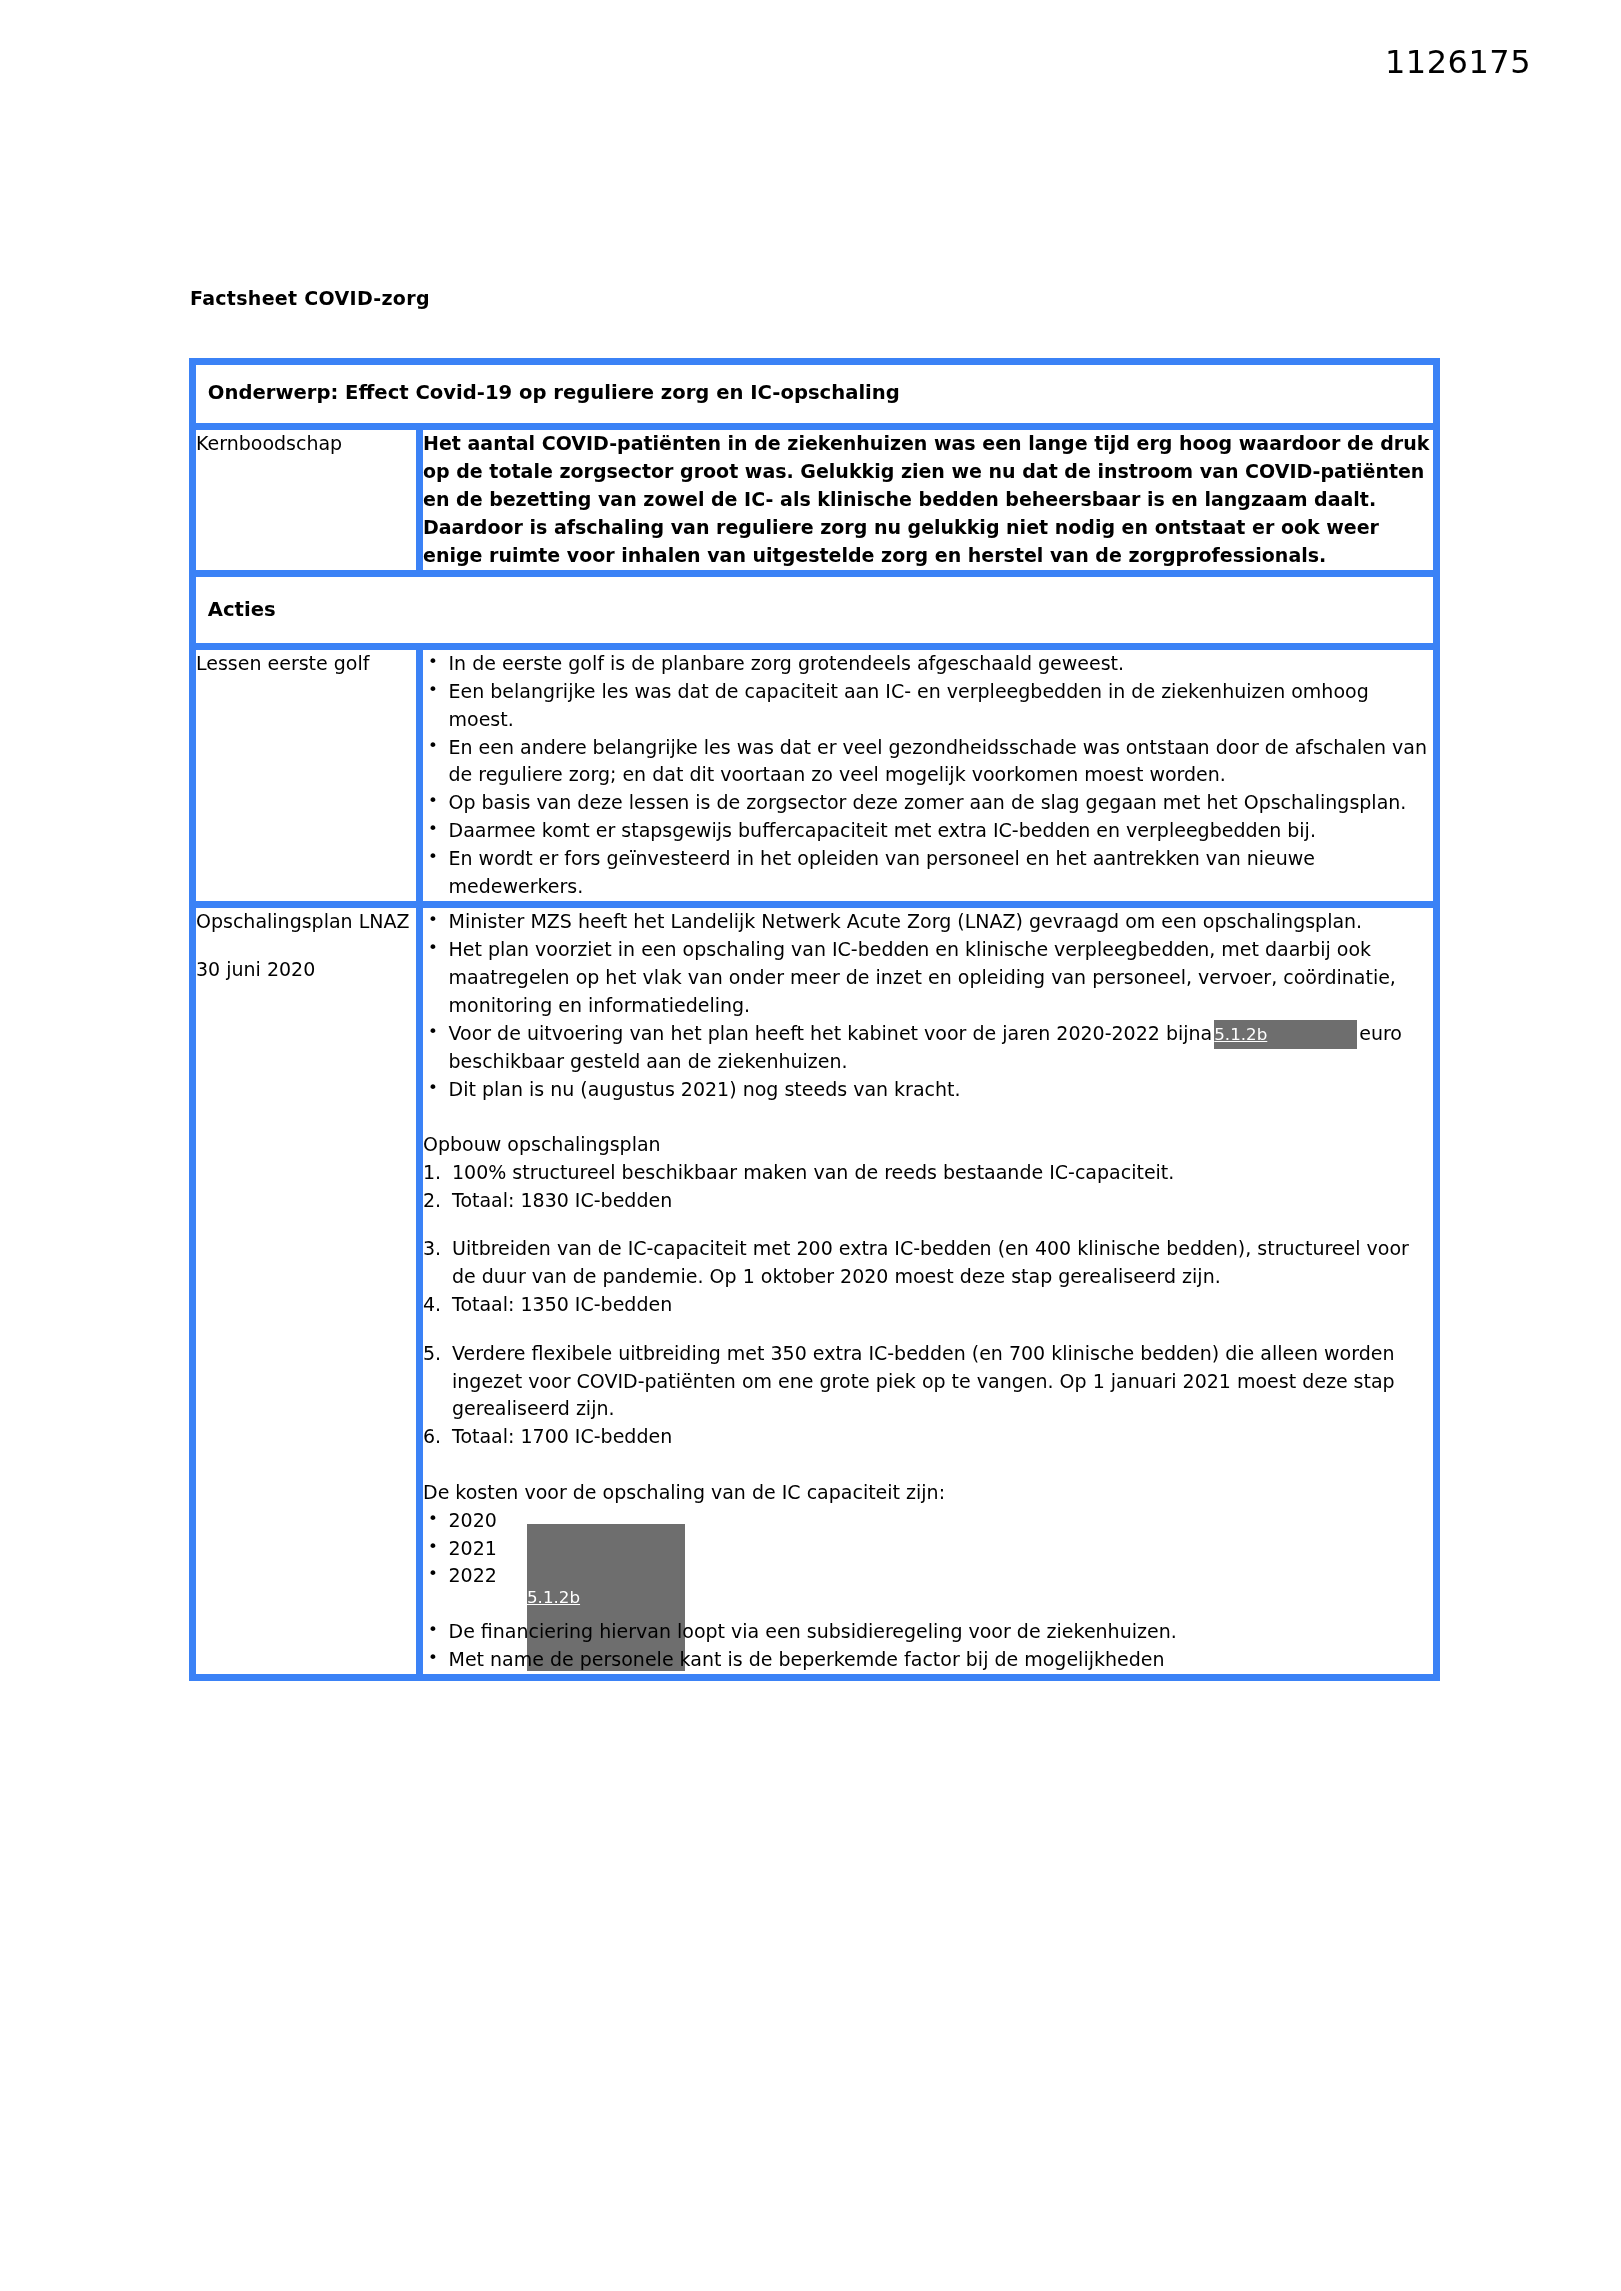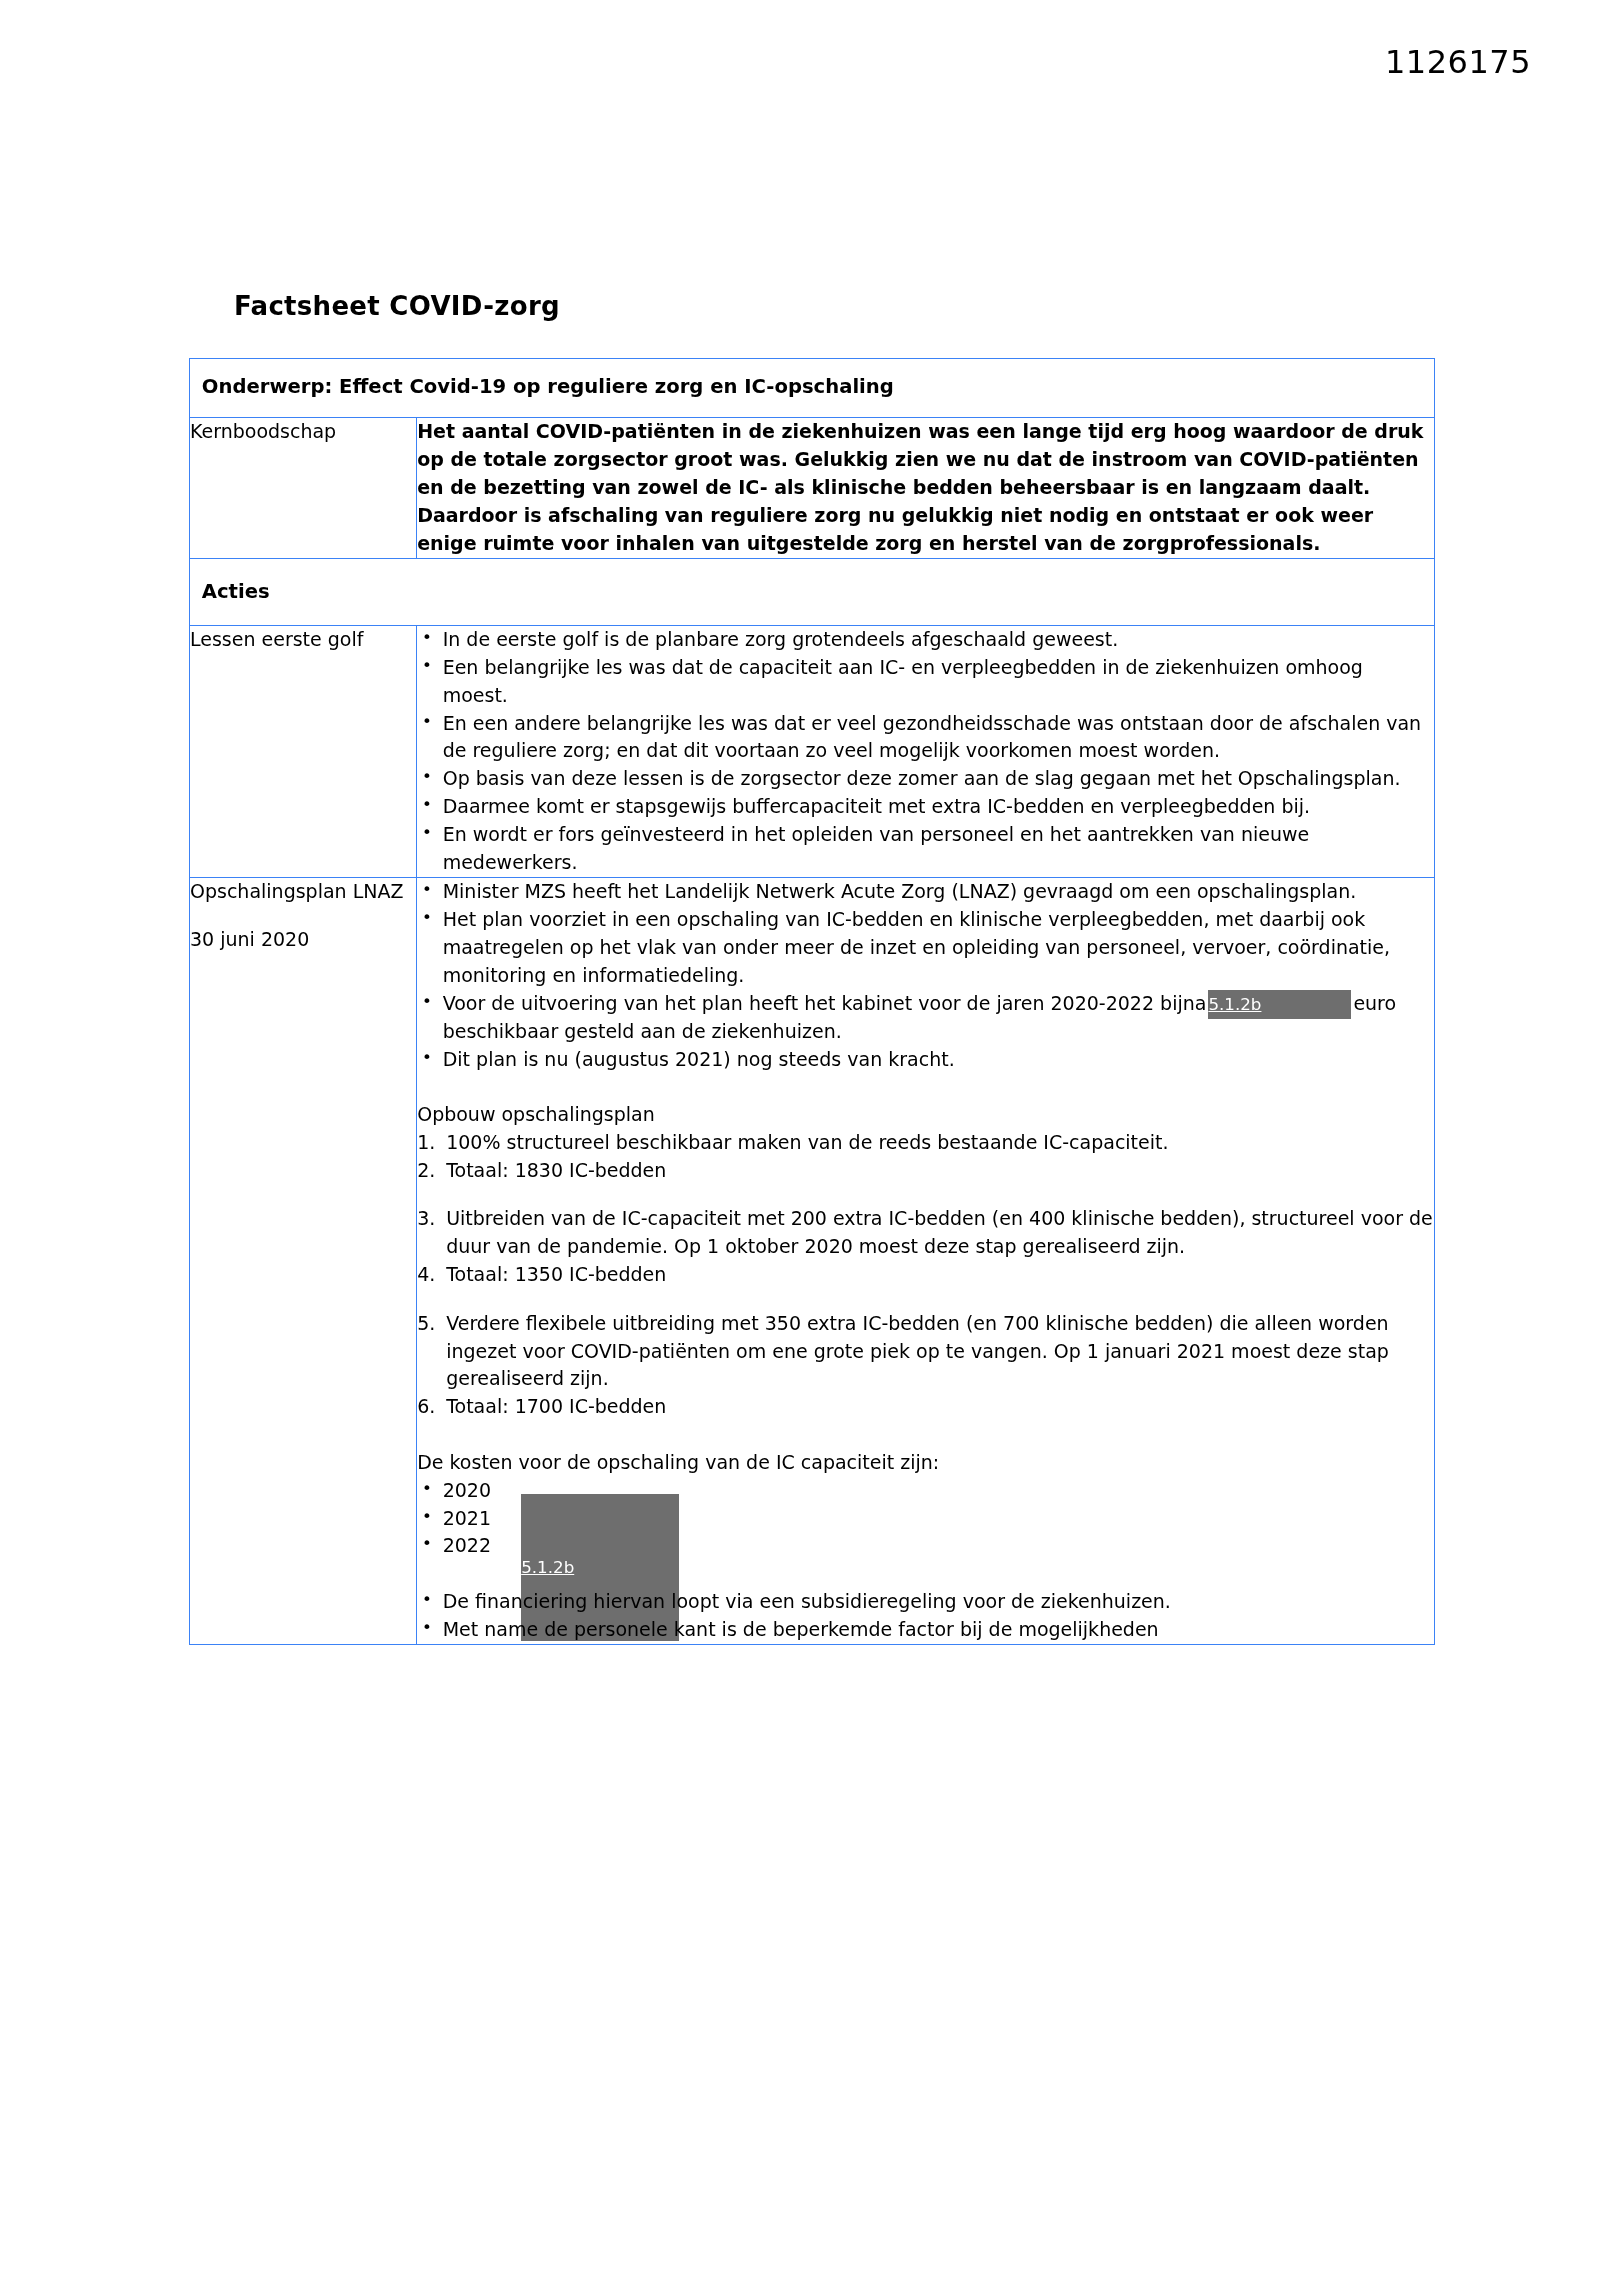--- a/index.html
+++ b/index.html
@@ -32,39 +32,38 @@
     letter-spacing: 0.5px;
     font-family: "DejaVu Sans", sans-serif;
     color: #000;
   }
 
   
   .page-title {
     position: absolute;
     left: 190px;
     top: 274px;
-    font-size: 26px;
+    font-size: 19px;
     font-weight: bold;
     letter-spacing: 0.3px;
-    margin-left: 44px;
   }
 
   
   .factsheet-table {
     position: absolute;
     left: 189px;
     top: 358px;
     width: 1246px;
     border-collapse: collapse;
     table-layout: fixed;
     font-size: 19px;
     line-height: 1.47;
   }
   .factsheet-table td {
-    border: 1px solid #3b82f6;
+    border: 7px solid #3b82f6;
     vertical-align: top;
     padding: 0;
   }
 
   .col-label { width: 227px; }
   .col-body  { width: 1017px; }
 
   .cell-pad-label {
     padding: 12.7px 9.8px 9.8px 11.8px;
   }

